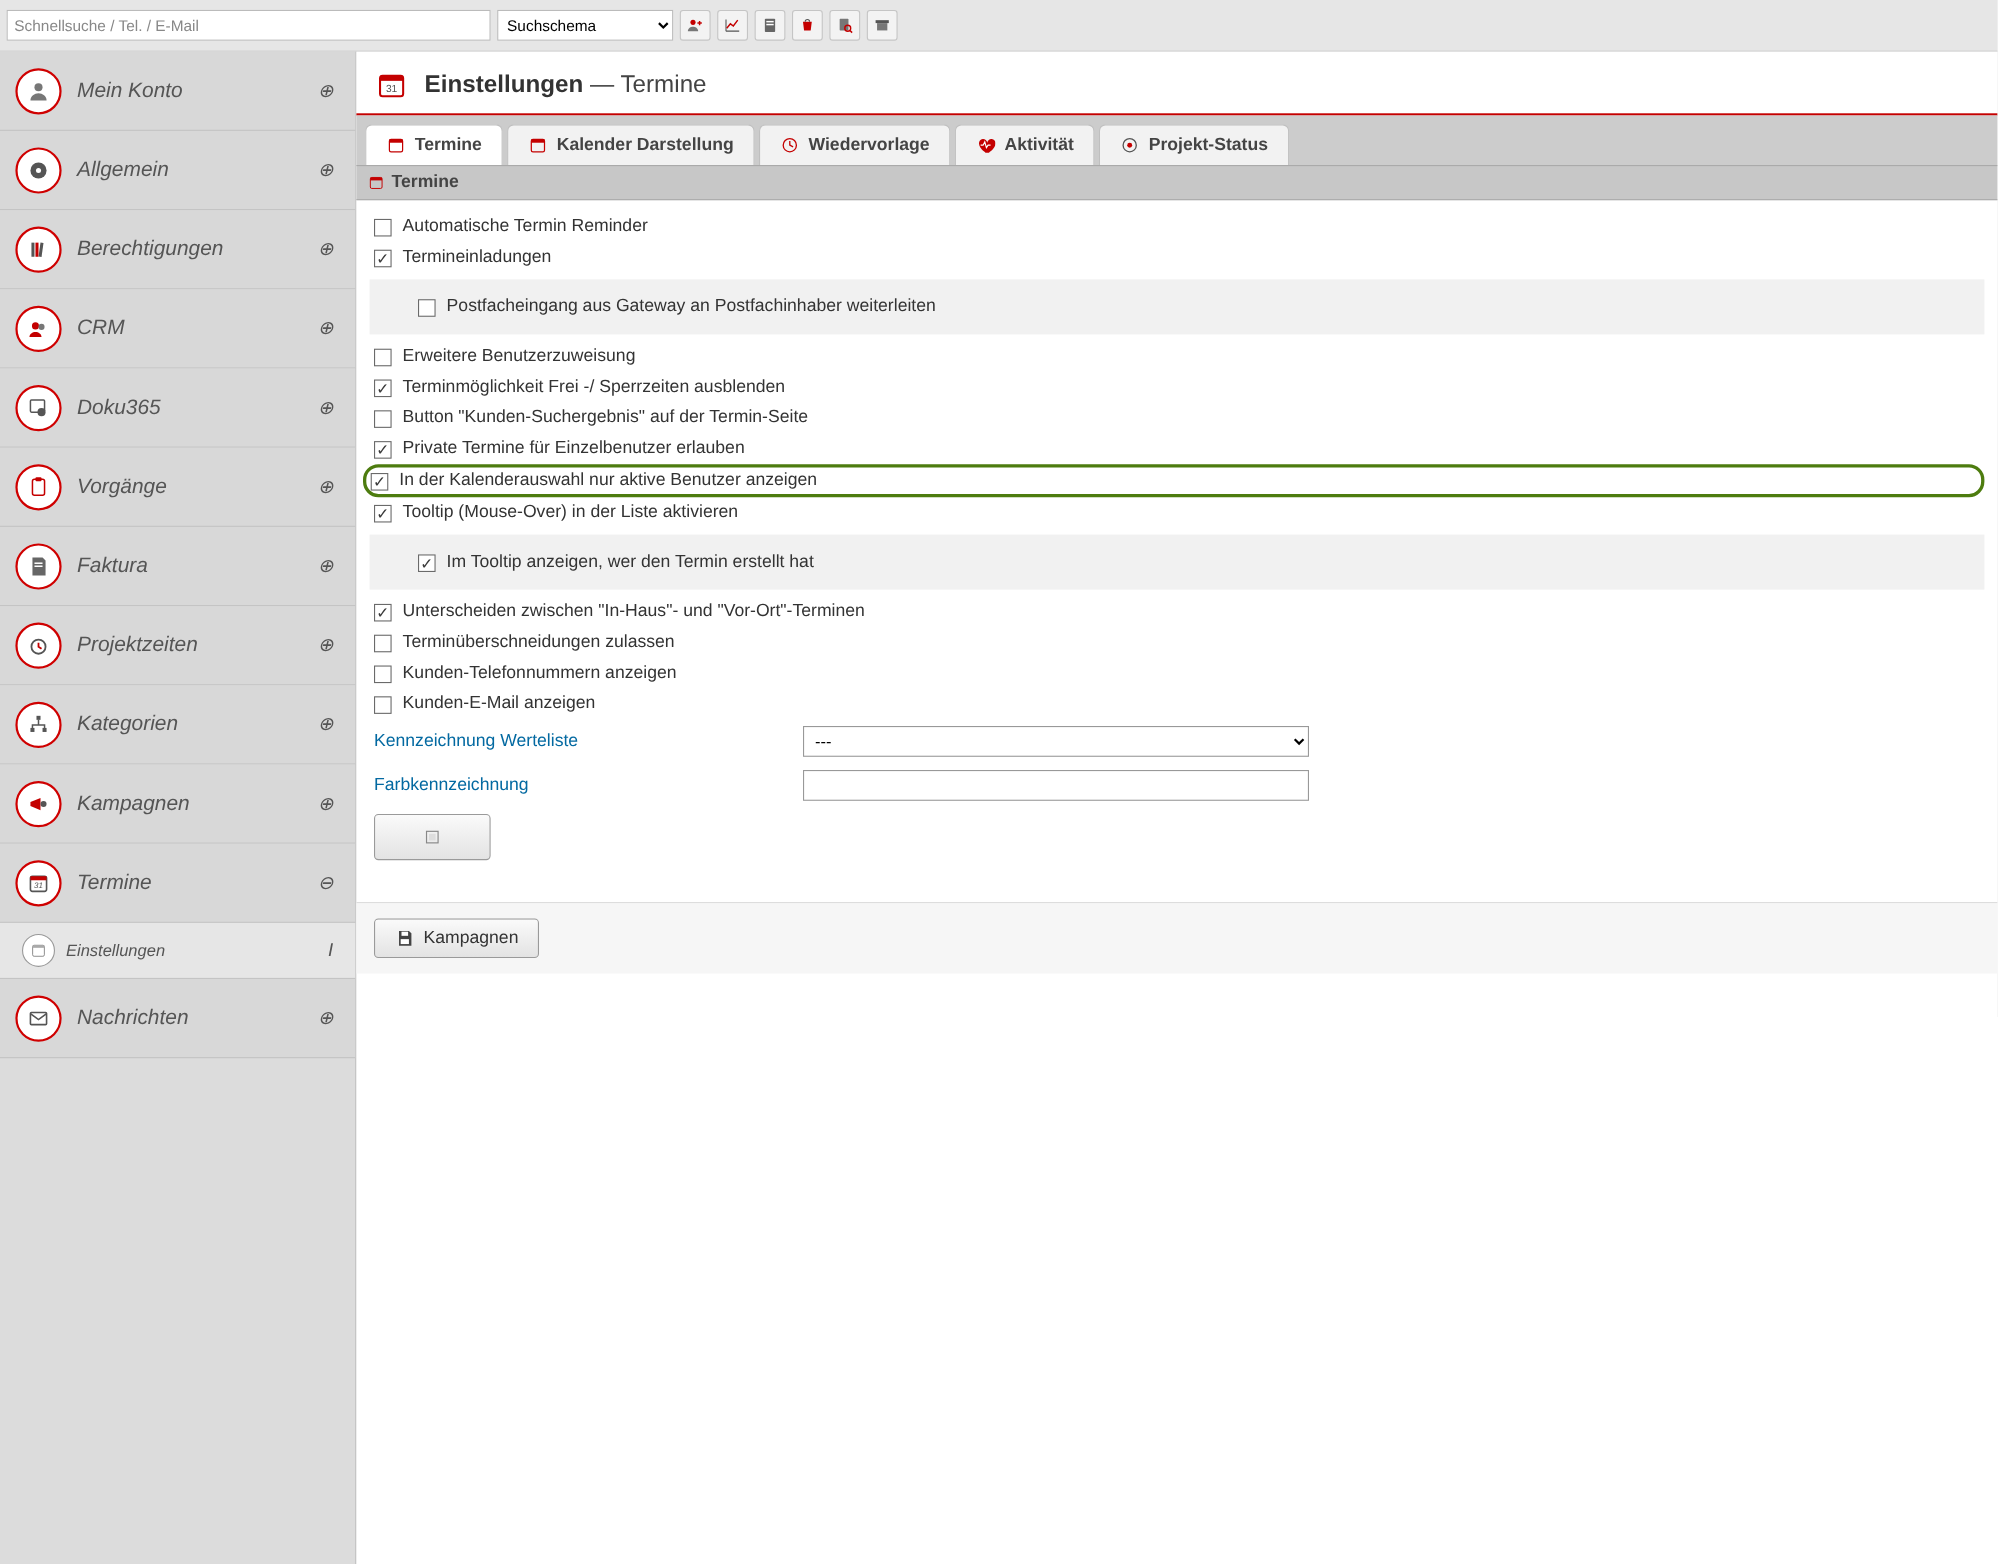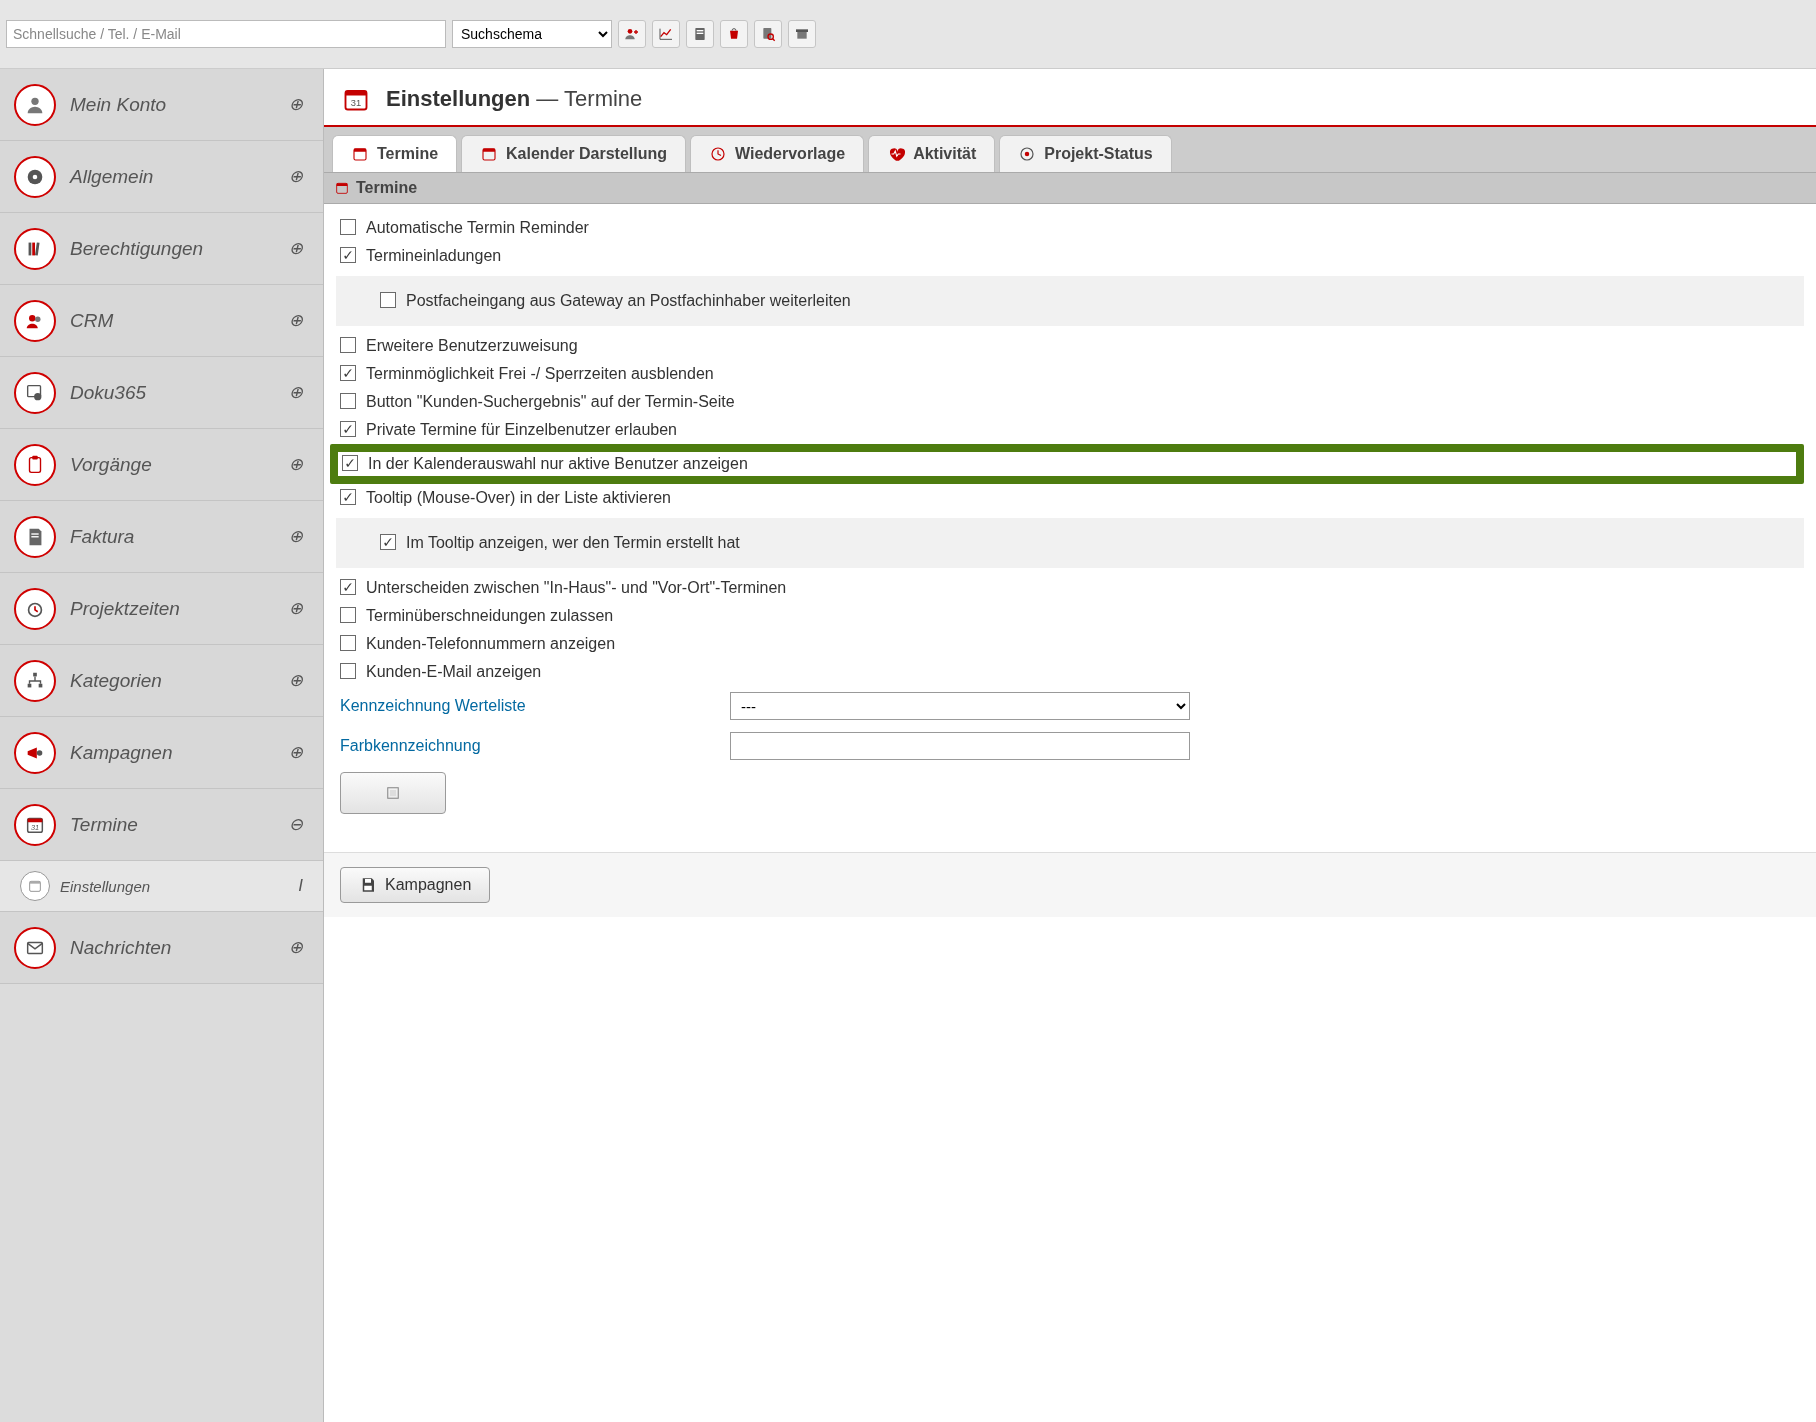--- a/index.html
+++ b/index.html
@@ -1,18 +1,18 @@
 <!DOCTYPE html>
 <html><head>
 <meta charset="utf-8">
 <style>
 * { box-sizing: border-box; margin: 0; padding: 0; }
 body { font-family: Arial, Helvetica, sans-serif; font-size: 14px; background: #e9e9e9; color: #333; }
 
-.topbar { display: flex; align-items: center; gap: 6px; padding: 20px 6px; background: #e6e6e6; border-bottom: 1px solid #ccc; }
+.topbar { display: flex; align-items: center; gap: 6px; padding: 9px 6px; background: #e6e6e6; border-bottom: 1px solid #ccc; }
 .topbar input[type=text] { width: 440px; height: 28px; padding: 3px 6px; border: 1px solid #bbb; background: #fff; font-size: 14px; }
 .topbar input::placeholder { color: #888; }
 .topbar select { width: 160px; height: 28px; border: 1px solid #bbb; background: #fff; font-size: 14px; padding: 0 4px; }
 .tb-btn { width: 28px; height: 28px; display: inline-flex; align-items: center; justify-content: center; background: #f3f3f3; border: 1px solid #c5c5c5; border-radius: 3px; cursor: pointer; font-size: 14px; }
 .tb-btn svg { width: 16px; height: 16px; }
 
 .layout { display: flex; min-height: calc(100vh - 40px); }
 .sidebar { width: 324px; background: #dcdcdc; border-right: 1px solid #bbb; font-style: italic; }
 .sb-item { display: flex; align-items: center; padding: 10px 14px; background: #d8d8d8; border-bottom: 1px solid #c4c4c4; cursor: pointer; position: relative; min-height: 72px; }
 .sb-item.sub { min-height: 48px; background: #e6e6e6; padding-left: 20px; }
@@ -33,25 +33,25 @@
 
 .tabs { display: flex; gap: 4px; background: #ccc; padding: 8px 8px 0 8px; }
 .tab { display: flex; align-items: center; gap: 8px; padding: 9px 18px; background: #f2f2f2; border: 1px solid #bfbfbf; border-bottom: none; border-radius: 6px 6px 0 0; cursor: pointer; font-size: 16px; font-weight: bold; color: #444; }
 .tab.active { background: #fff; }
 .tab svg { width: 18px; height: 18px; }
 
 .section-hdr { background: #c7c7c7; padding: 6px 10px; font-weight: bold; color: #444; display: flex; align-items: center; gap: 6px; border-top: 1px solid #aaa; border-bottom: 1px solid #aaa; font-size: 16px; }
 .section-hdr svg { width: 16px; height: 16px; }
 
 .form-area { padding: 10px 12px; }
-.row { display: flex; align-items: flex-start; padding: 5px 0 5px 4px; font-size: 16px; color: #333; }
+.row { display: flex; align-items: flex-end; padding: 5px 0 5px 4px; font-size: 16px; color: #333; }
 .row.indent { padding-left: 44px; background: #f1f1f1; margin: 6px 0; padding-top: 16px; padding-bottom: 16px; }
 .chk { width: 16px; height: 16px; border: 1.5px solid #6a6a6a; margin-right: 10px; display: inline-flex; align-items: center; justify-content: center; flex-shrink: 0; cursor: pointer; background: #fff; }
 .chk.checked::after { content: "✓"; font-size: 14px; color: #3a3a3a; line-height: 1; }
-.hl { border: 8px solid #4d7c0f; padding: 3px 4px; border-radius: 2px; margin-left: -6px; }
+.hl { border: 3px solid #4d7c0f; padding: 3px 4px; border-radius: 14px; margin-left: -6px; }
 .row-label-kv { display: flex; align-items: center; padding: 6px 0 6px 4px; font-size: 16px; }
 .row-label-kv .lbl { width: 390px; color: #0369a1; }
 .row-label-kv select { flex: 1; max-width: 460px; height: 28px; border: 1px solid #999; padding: 2px 6px; font-size: 15px; background:#fff; }
 .row-label-kv input[type=text] { flex: 1; max-width: 460px; height: 28px; border: 1px solid #999; padding: 2px 6px; font-size: 15px; background:#fff; }
 .square-btn { width: 106px; height: 42px; border: 1px solid #9a9a9a; background: linear-gradient(#fafafa,#e3e3e3); border-radius: 4px; margin: 6px 0 0 4px; display: flex; align-items: center; justify-content: center; cursor: pointer; }
 .square-btn svg { width: 18px; height: 18px; }
 
 .footer { margin-top: 28px; border-top: 1px solid #ddd; background: #f6f6f6; padding: 14px 16px; }
 .save-btn { display: inline-flex; align-items: center; gap: 8px; padding: 8px 18px; border: 1px solid #9a9a9a; background: linear-gradient(#fafafa,#e3e3e3); border-radius: 4px; cursor: pointer; font-size: 16px; color: #333; }
 .save-btn svg { width: 18px; height: 18px; }

